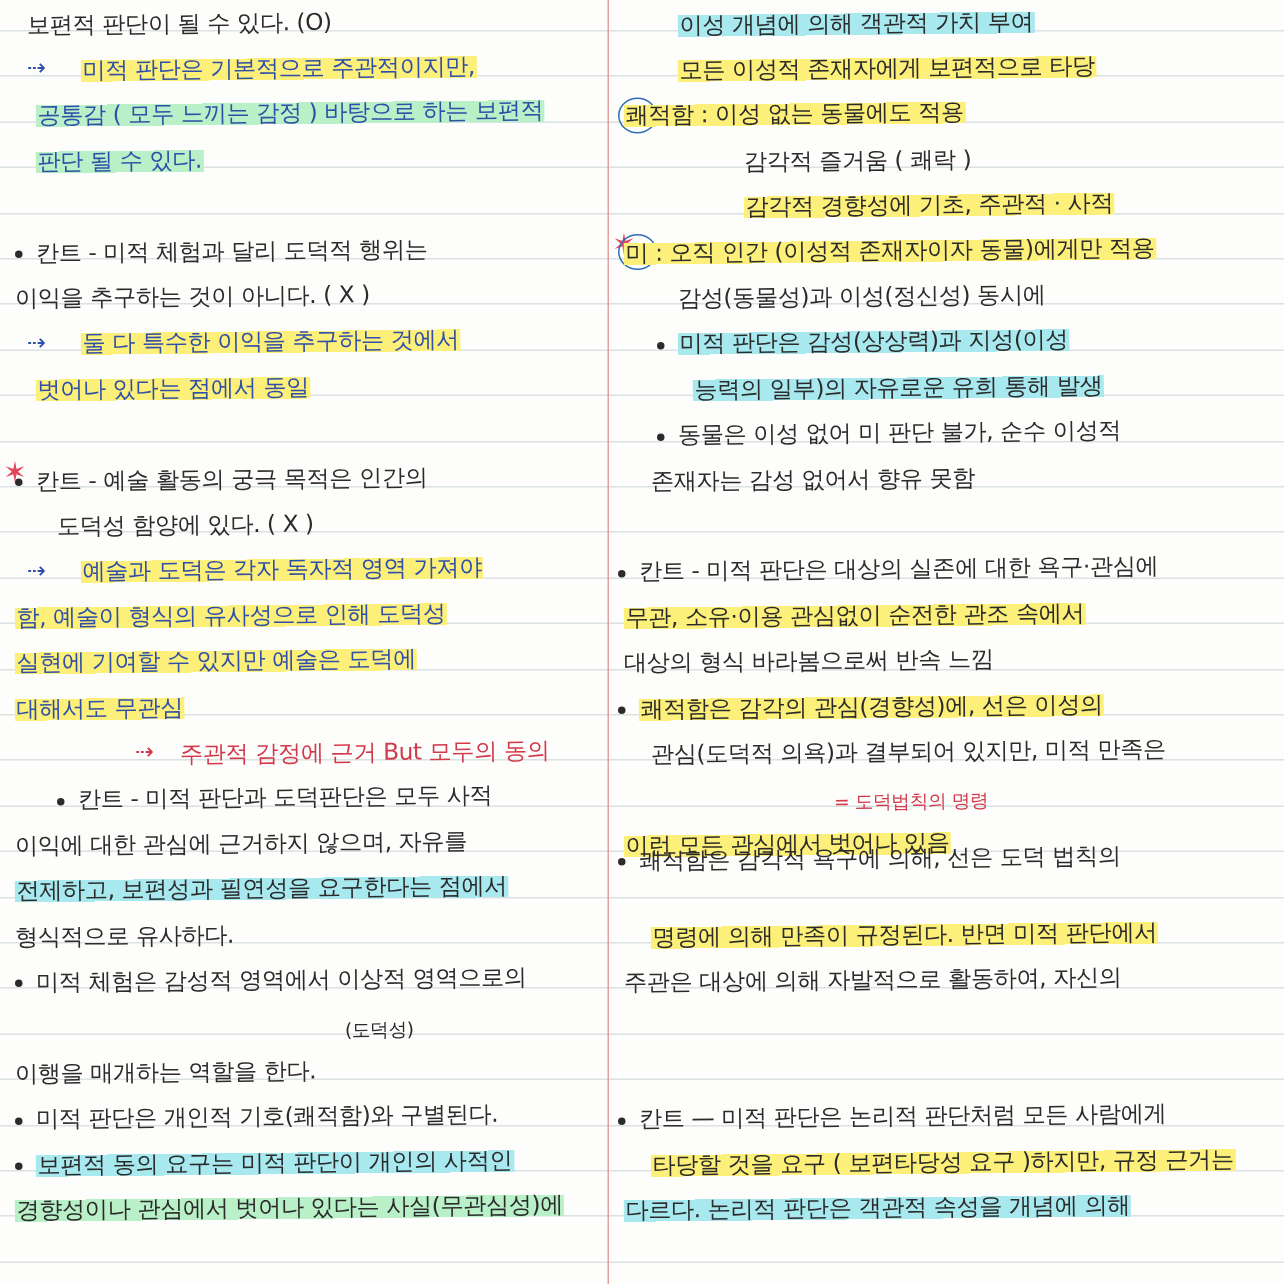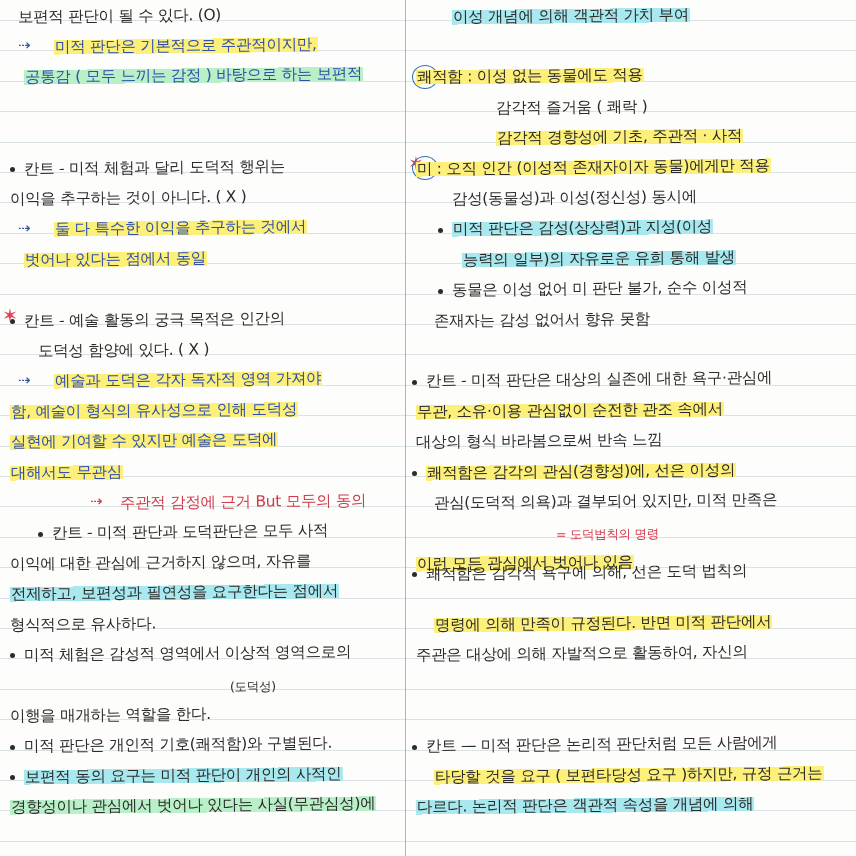--- a/index.html
+++ b/index.html
@@ -155,20 +155,23 @@
       <div class="line" style="top: -6px;">
         <span class="txt ink-black" style="left: 18px;"><span>보편적 판단이 될 수 있다. (O)</span></span>
       </div>
       <div class="line" style="top: 24.4px;">
         <span class="arrow" style="left: 18px;">⇢</span>
         <span class="txt ink-blue" style="left: 54px;"><span class="hl-yellow">미적 판단은 기본적으로 주관적이지만,</span></span>
       </div>
       <div class="line" style="top: 54.8px;">
         <span class="txt ink-blue" style="left: 24px;"><span class="hl-green">공통감 ( 모두 느끼는 감정 ) 바탕으로 하는 보편적</span></span>
       </div>
+      <div class="line" style="top: 85.2px;">
+        <span class="txt ink-blue" style="left: 24px;"><span class="hl-green">판단 될 수 있다.</span></span>
+      </div>
       <div class="line" style="top: 115.6px;">
         <span class="txt ink-black" style="left: 0px;"><span></span></span>
       </div>
       <div class="line" style="top: 146px;">
         <span class="bullet" style="left: 10px;"></span>
         <span class="txt ink-black" style="left: 24px;"><span>칸트 - 미적 체험과 달리 도덕적 행위는</span></span>
       </div>
       <div class="line" style="top: 176.4px;">
         <span class="txt ink-black" style="left: 10px;"><span>이익을 추구하는 것이 아니다. ( X )</span></span>
       </div>
@@ -239,20 +242,23 @@
         <span class="txt ink-black" style="left: 24px;"><span class="hl-cyan">보편적 동의 요구는 미적 판단이 개인의 사적인</span></span>
       </div>
       <div class="line" style="top: 784.4px;">
         <span class="txt ink-black" style="left: 10px;"><span class="hl-green">경향성이나 관심에서 벗어나 있다는 사실(무관심성)에</span></span>
       </div>
     </div>
   <div class="col col-right" id="right-col">
       <div class="line" style="top: -6px;">
         <span class="txt ink-black" style="left: 46px;"><span class="hl-cyan">이성 개념에 의해 객관적 가치 부여</span></span>
       </div>
+      <div class="line" style="top: 24.4px;">
+        <span class="txt ink-black" style="left: 46px;"><span class="hl-yellow">모든 이성적 존재자에게 보편적으로 타당</span></span>
+      </div>
       <div class="line" style="top: 54.8px;">
         <span class="circle-mark" style="left: 6px; bottom: 0px; width: 26px; height: 24px;"></span>
         <span class="txt ink-black" style="left: 10px;"><span class="hl-yellow">쾌적함 : 이성 없는 동물에도 적용</span></span>
       </div>
       <div class="line" style="top: 85.2px;">
         <span class="txt ink-black" style="left: 90px;"><span>감각적 즐거움 ( 쾌락 )</span></span>
       </div>
       <div class="line" style="top: 115.6px;">
         <span class="txt ink-black" style="left: 90px;"><span class="hl-yellow">감각적 경향성에 기초, 주관적 · 사적</span></span>
       </div>

